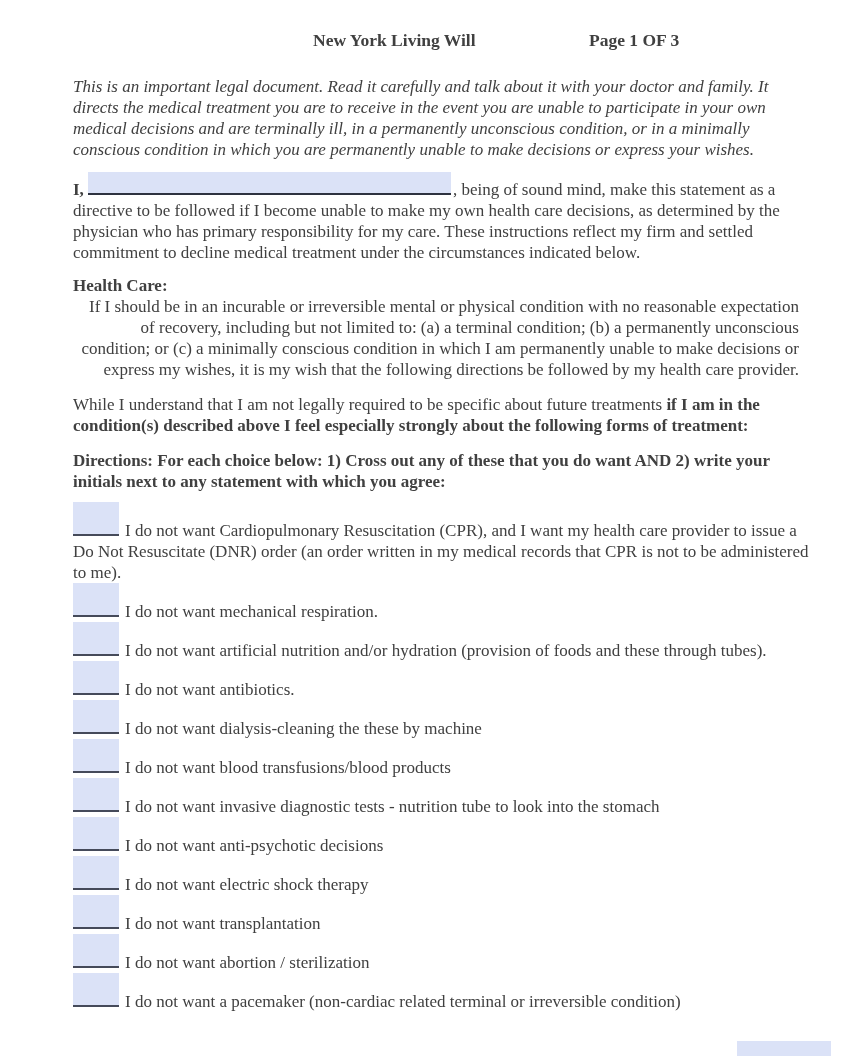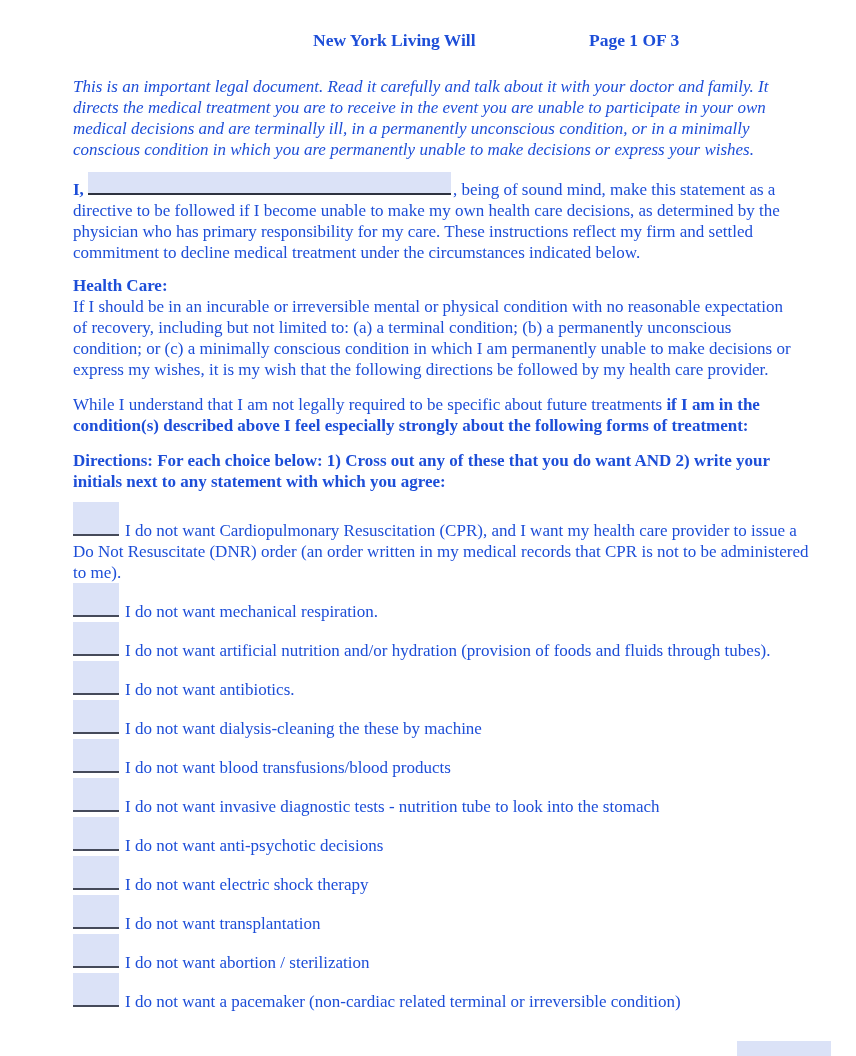--- a/index.html
+++ b/index.html
@@ -1,21 +1,21 @@
 <!DOCTYPE html>
 <html><head>
 <meta charset="utf-8">
 <style>
   html,body{margin:0;padding:0;background:#888;}
   .page{
     position:relative;
     width:856px;height:1056px;
     background:#ffffff;
     font-family:"Liberation Serif","DejaVu Serif",serif;
-    font-size:17px;line-height:21px;color:#1d4ed8;
+    font-size:17px;line-height:21px;color:#404040;
     box-sizing:border-box;
     padding:30px 50px 0 73px;
     overflow:hidden;
   }
   p{margin:0;}
   .bold{font-weight:700;}
   
   .header{position:relative;height:24px;}
   .doc-title{position:absolute;left:240px;font-weight:700;font-size:17.5px;}
   .page-num{position:absolute;left:516px;font-weight:700;font-size:17.5px;}
@@ -23,21 +23,21 @@
   .intro{margin-top:22px;font-style:italic;width:730px;}
   
   .declaration{margin-top:12px;width:722px;}
   .name-field{
     display:inline-block;vertical-align:baseline;
     width:363px;height:21px;
     background:#dbe2f7;border-bottom:2px solid #2e3240;
     margin:0 2px 0 4px;
   }
   .hc-heading{margin-top:12px;font-weight:700;}
-  .hc-body{width:726px;}
+  .hc-body{width:726px;text-align:right;}
   .while-para{margin-top:14px;width:726px;}
   .directions{margin-top:14px;font-weight:700;width:726px;}
   
   .choices{margin-top:10px;width:742px;}
   .choice{margin:0;}
   .initials-field{
     display:inline-block;vertical-align:baseline;
     width:46px;height:32px;
     background:#dbe2f7;border-bottom:2px solid #454a5a;
     margin-right:6px;
@@ -64,21 +64,21 @@
   <p class="hc-heading">Health Care:</p>
   <p class="hc-body">If I should be in an incurable or irreversible mental or physical condition with no reasonable expectation of recovery, including but not limited to: (a) a terminal condition; (b) a permanently unconscious condition; or (c) a minimally conscious condition in which I am permanently unable to make decisions or express my wishes, it is my wish that the following directions be followed by my health care provider.</p>
 
   <p class="while-para"><span>While I understand that I am not legally required to be specific about future treatments </span><span class="bold">if I am in the condition(s) described above I feel especially strongly about the following forms of treatment:</span></p>
 
   <p class="directions">Directions: For each choice below: 1) Cross out any of these that you do want AND 2) write your initials next to any statement with which you agree:</p>
 
   <div class="choices">
     <p class="choice"><span class="initials-field"></span><span>I do not want Cardiopulmonary Resuscitation (CPR), and I want my health care provider to issue a Do Not Resuscitate (DNR) order (an order written in my medical records that CPR is not to be administered to me).</span></p>
     <p class="choice"><span class="initials-field"></span><span>I do not want mechanical respiration.</span></p>
-    <p class="choice"><span class="initials-field"></span><span>I do not want artificial nutrition and/or hydration (provision of foods and fluids through  tubes).</span></p>
+    <p class="choice"><span class="initials-field"></span><span>I do not want artificial nutrition and/or hydration (provision of foods and these through  tubes).</span></p>
     <p class="choice"><span class="initials-field"></span><span>I do not want antibiotics.</span></p>
     <p class="choice"><span class="initials-field"></span><span>I do not want dialysis-cleaning the these by machine</span></p>
     <p class="choice"><span class="initials-field"></span><span>I do not want blood transfusions/blood products</span></p>
     <p class="choice"><span class="initials-field"></span><span>I do not want invasive diagnostic tests - nutrition tube to look into the stomach</span></p>
     <p class="choice"><span class="initials-field"></span><span>I do not want anti-psychotic decisions</span></p>
     <p class="choice"><span class="initials-field"></span><span>I do not want electric shock therapy</span></p>
     <p class="choice"><span class="initials-field"></span><span>I do not want transplantation</span></p>
     <p class="choice"><span class="initials-field"></span><span>I do not want abortion / sterilization</span></p>
     <p class="choice"><span class="initials-field"></span><span>I do not want a pacemaker (non-cardiac related terminal or irreversible condition)</span></p>
   </div>

